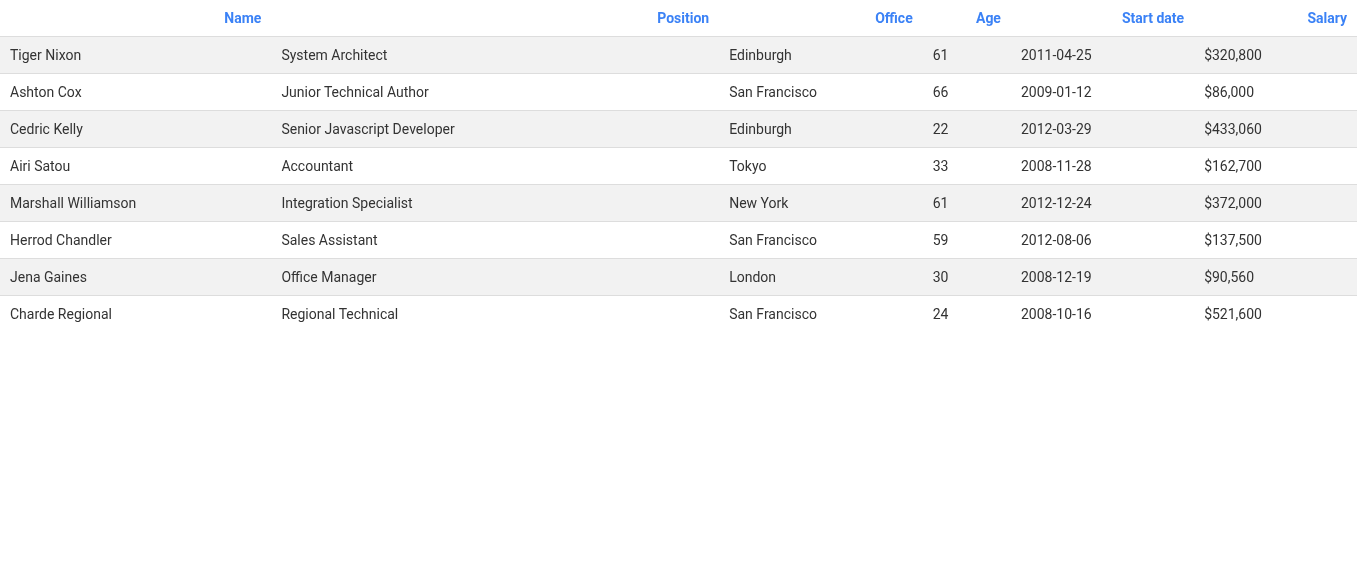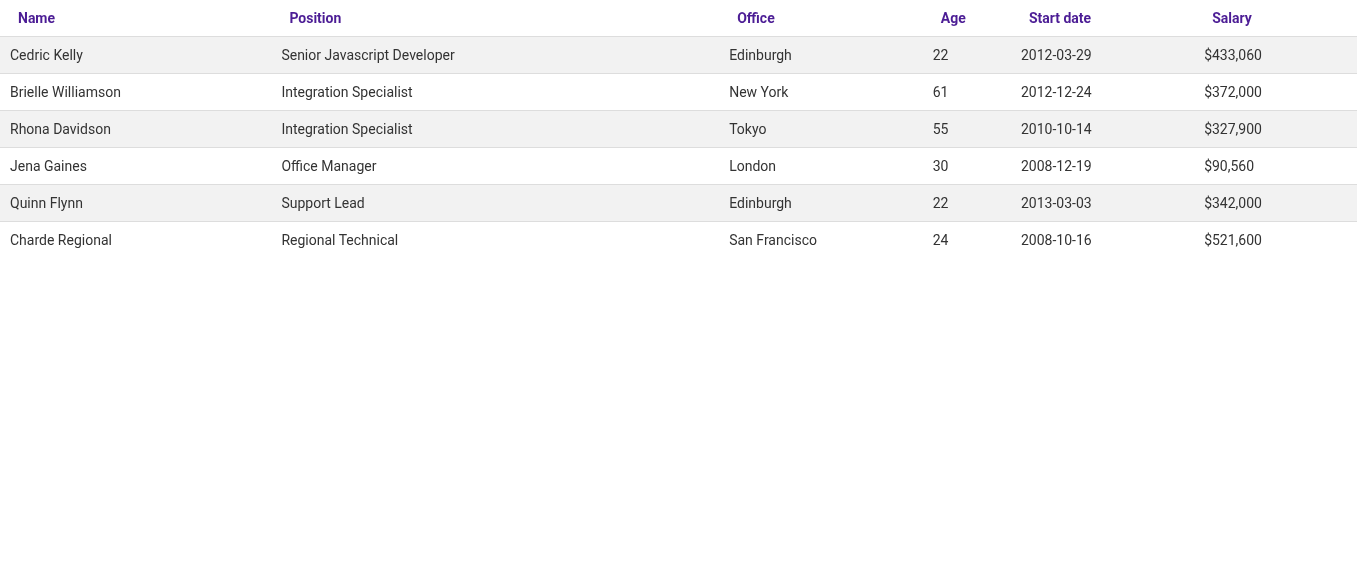--- a/index.html
+++ b/index.html
@@ -10,25 +10,25 @@
     font-size: 14px;
     color: #333;
     background: #fff;
   }
   .data-table {
     width: 100%;
     border-collapse: collapse;
     table-layout: fixed;
   }
   .data-table thead th {
-    text-align: left;
+    text-align: right;
     font-weight: 700;
     padding: 10px 10px 10px 18px;
     border-bottom: 1px solid #dddddd;
-    color: #4c1d95;
+    color: #3b82f6;
     background: #fff;
   }
   .data-table tbody td {
     padding: 10px 10px;
     border-top: 1px solid #dddddd;
     color: #333;
     vertical-align: middle;
   }
   .data-table tbody tr:nth-child(odd) td {
     background: #f2f2f2;
@@ -60,58 +60,74 @@
       <th>Name</th>
       <th>Position</th>
       <th>Office</th>
       <th>Age</th>
       <th>Start date</th>
       <th>Salary</th>
     </tr>
   </thead>
   <tbody id="rows">
       <tr>
+        <td>Tiger Nixon</td>
+        <td>System Architect</td>
+        <td>Edinburgh</td>
+        <td>61</td>
+        <td>2011-04-25</td>
+        <td>$320,800</td>
+      </tr>
+      <tr>
+        <td>Ashton Cox</td>
+        <td>Junior Technical Author</td>
+        <td>San Francisco</td>
+        <td>66</td>
+        <td>2009-01-12</td>
+        <td>$86,000</td>
+      </tr>
+      <tr>
         <td>Cedric Kelly</td>
         <td>Senior Javascript Developer</td>
         <td>Edinburgh</td>
         <td>22</td>
         <td>2012-03-29</td>
         <td>$433,060</td>
       </tr>
       <tr>
-        <td>Brielle Williamson</td>
+        <td>Airi Satou</td>
+        <td>Accountant</td>
+        <td>Tokyo</td>
+        <td>33</td>
+        <td>2008-11-28</td>
+        <td>$162,700</td>
+      </tr>
+      <tr>
+        <td>Marshall Williamson</td>
         <td>Integration Specialist</td>
         <td>New York</td>
         <td>61</td>
         <td>2012-12-24</td>
         <td>$372,000</td>
       </tr>
       <tr>
-        <td>Rhona Davidson</td>
-        <td>Integration Specialist</td>
-        <td>Tokyo</td>
-        <td>55</td>
-        <td>2010-10-14</td>
-        <td>$327,900</td>
+        <td>Herrod Chandler</td>
+        <td>Sales Assistant</td>
+        <td>San Francisco</td>
+        <td>59</td>
+        <td>2012-08-06</td>
+        <td>$137,500</td>
       </tr>
       <tr>
         <td>Jena Gaines</td>
         <td>Office Manager</td>
         <td>London</td>
         <td>30</td>
         <td>2008-12-19</td>
         <td>$90,560</td>
-      </tr>
-      <tr>
-        <td>Quinn Flynn</td>
-        <td>Support Lead</td>
-        <td>Edinburgh</td>
-        <td>22</td>
-        <td>2013-03-03</td>
-        <td>$342,000</td>
       </tr>
       <tr>
         <td>Charde Regional</td>
         <td>Regional Technical</td>
         <td>San Francisco</td>
         <td>24</td>
         <td>2008-10-16</td>
         <td>$521,600</td>
       </tr>
     </tbody>

